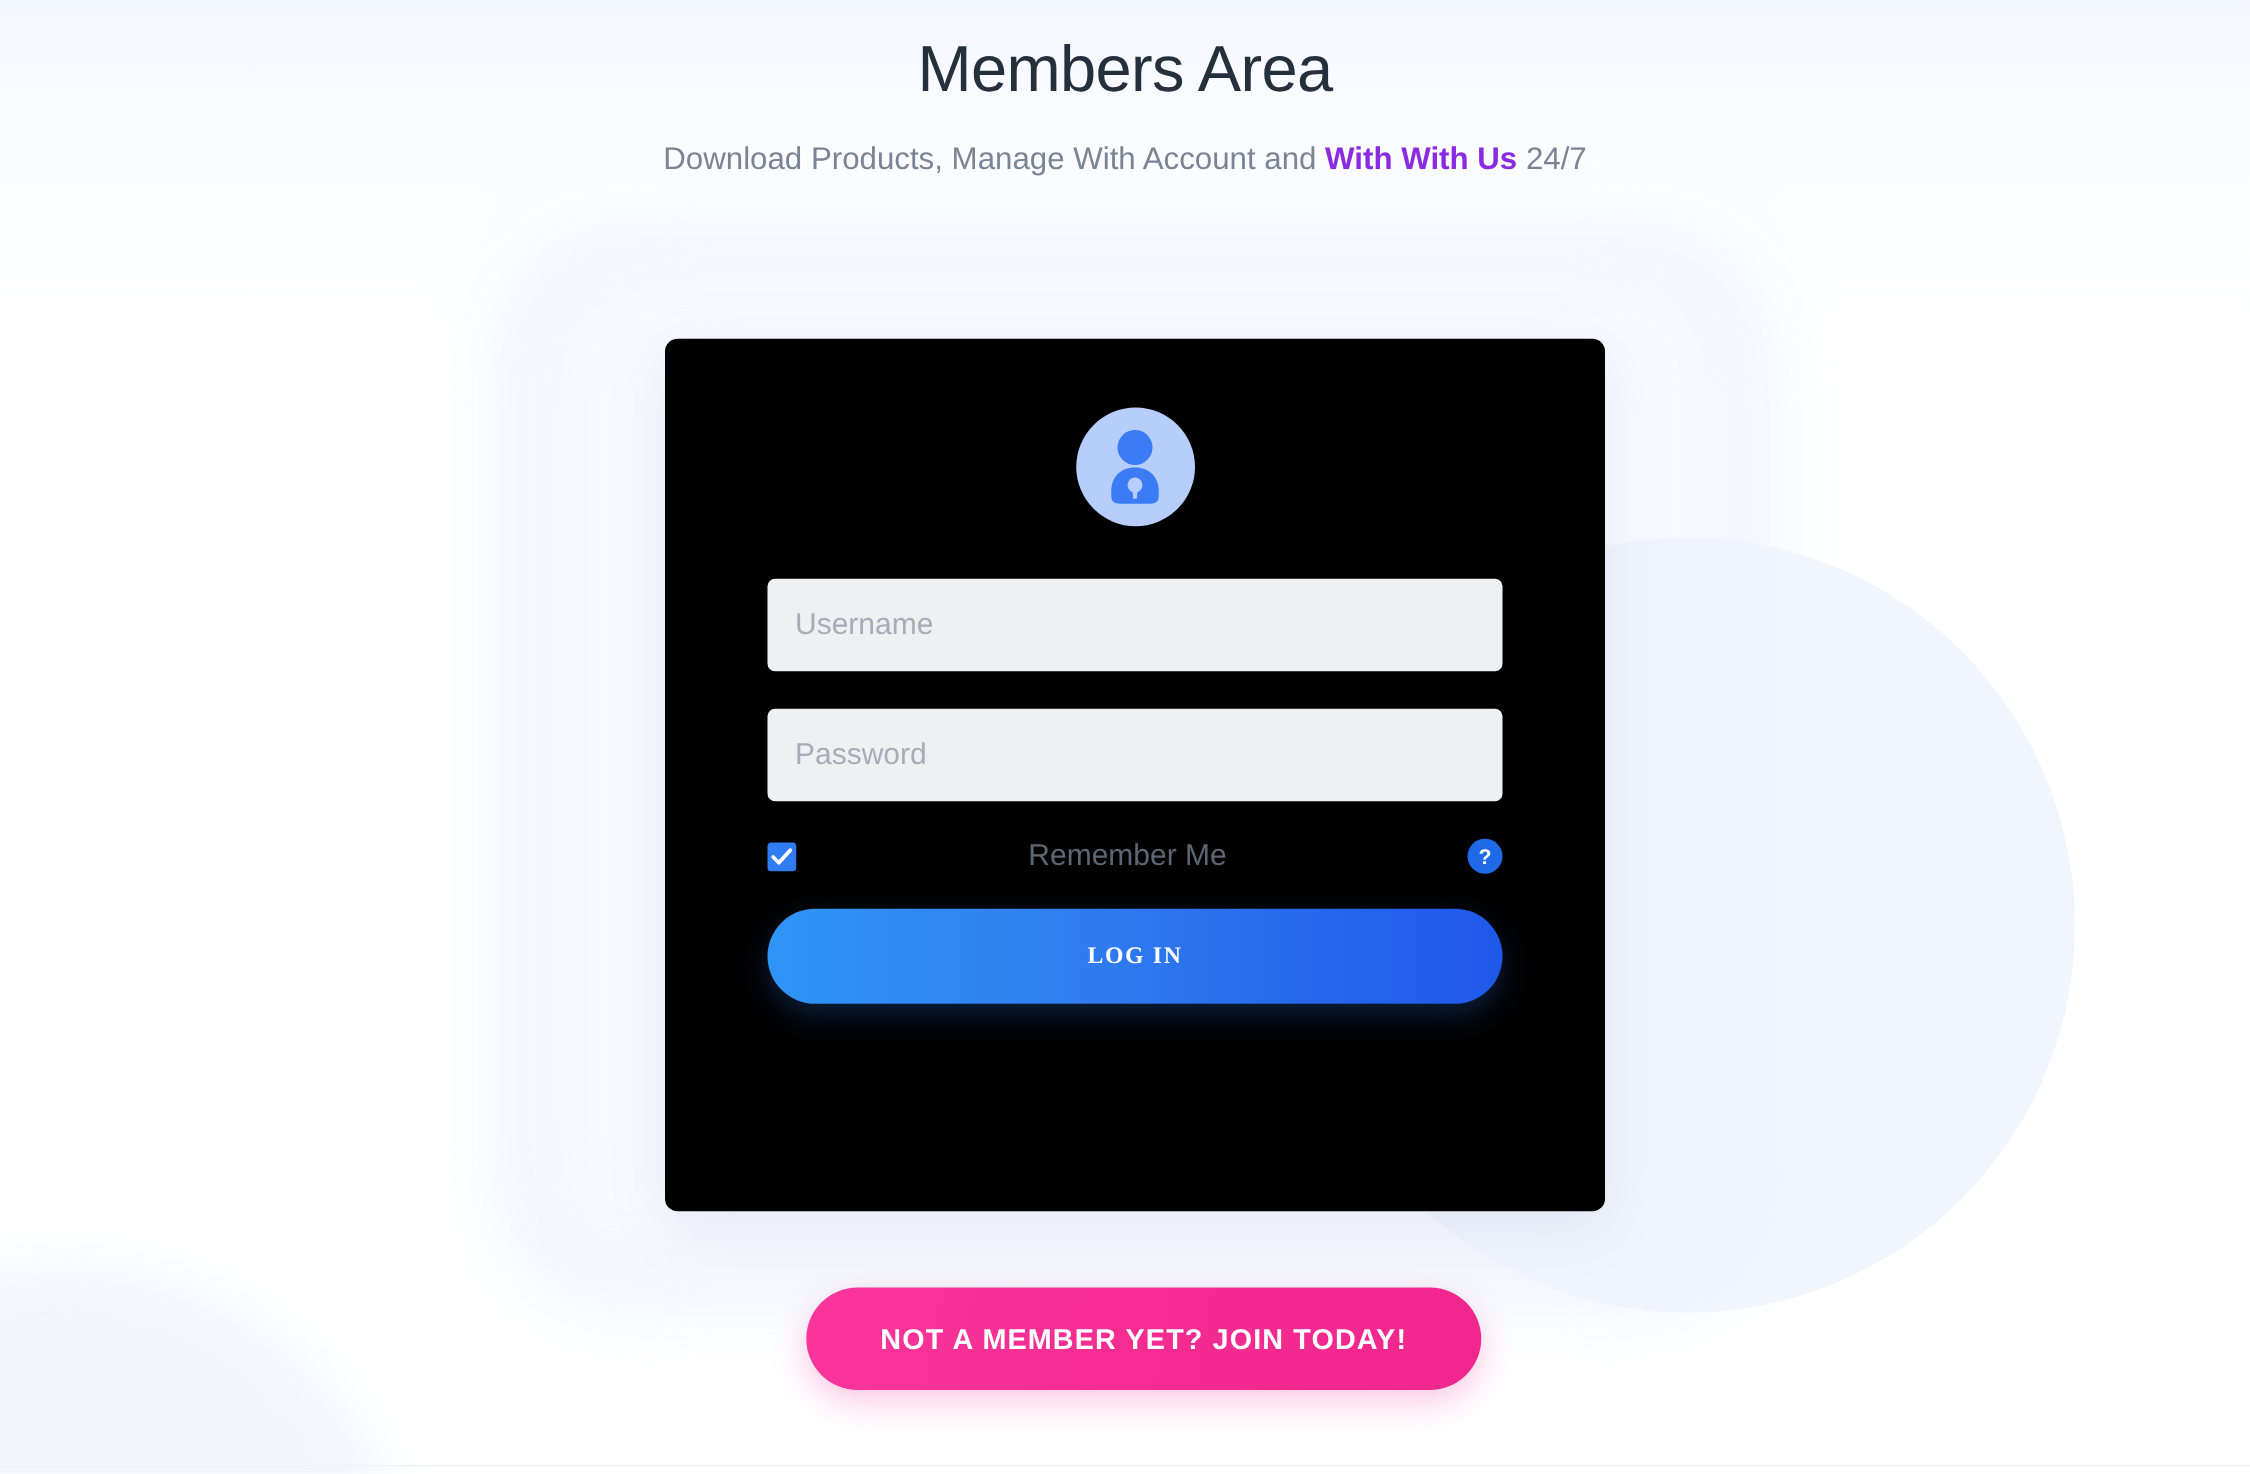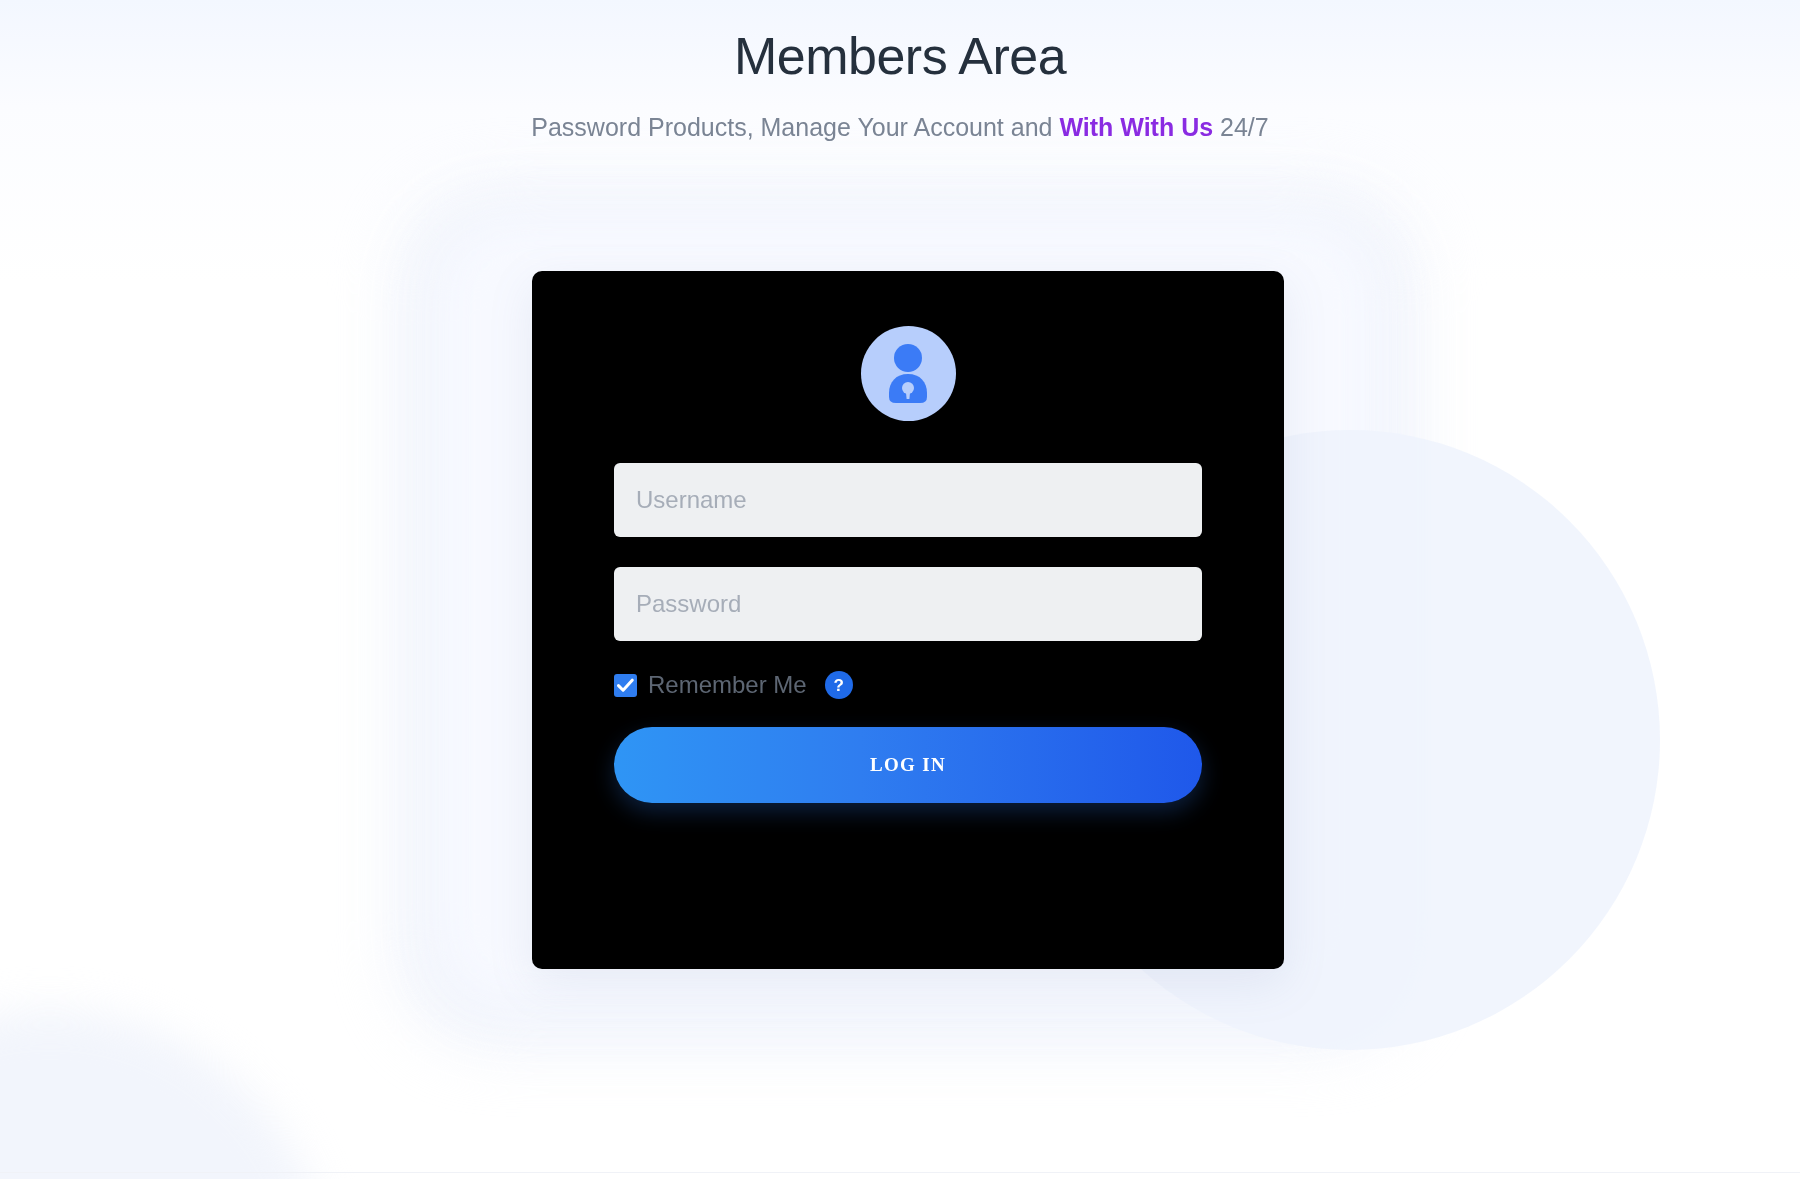--- a/index.html
+++ b/index.html
@@ -159,21 +159,22 @@
     color: #46505e;
     outline: none;
   }
   .field::placeholder { color: #a6adb8; }
   #field-username { margin-top: 42px; }
 
   .remember-row {
     margin-top: 30px;
     display: flex;
     align-items: center;
-    gap: 11px;
+    gap: 22px;
+    justify-content: space-between;
   }
 
   .checkbox {
     width: 23px;
     height: 23px;
     border-radius: 3px;
     background: #2f7df0;
     position: relative;
     flex: 0 0 auto;
     cursor: pointer;
@@ -262,21 +263,21 @@
   <div class="bg-glow-card2"></div>
   <div class="bg-circle-right"></div>
   <div class="bg-arc-bottomleft"></div>
   <div class="bg-hairline"></div>
 </div>
 
 <div class="page">
 
   <h1 class="page-title">Members Area</h1>
 
-  <p class="page-subtitle"><span>Password Products, Manage Your Account and </span><a class="accent-link" href="#">With With Us</a><span> 24/7</span></p>
+  <p class="page-subtitle"><span>Download Products, Manage With Account and </span><a class="accent-link" href="#">With With Us</a><span> 24/7</span></p>
 
   <div class="card-wrap">
     <form class="login-card">
 
       <div class="avatar">
         <svg width="58" height="62" viewBox="0 0 58 62" aria-hidden="true">
           <circle cx="29" cy="15" r="14" fill="#3b7bf6"></circle>
           <path d="M29 31 C17 31 10 39 10 50 L10 54 Q10 60 17 60 L41 60 Q48 60 48 54 L48 50 C48 39 41 31 29 31 Z" fill="#3b7bf6"></path>
           <circle cx="29" cy="45" r="6" fill="#b7cefc"></circle>
           <path d="M26.6 45 L31.4 45 L30.4 56 L27.6 56 Z" fill="#b7cefc"></path>
@@ -296,14 +297,15 @@
         <span class="remember-label">Remember Me</span>
         <span class="help-badge">?</span>
       </div>
 
       <button class="login-button" type="submit">LOG IN</button>
 
 
     </form>
   </div>
 
+  <button class="join-button">NOT A MEMBER YET? JOIN TODAY!</button>
 
 </div>
 
 </body></html>

